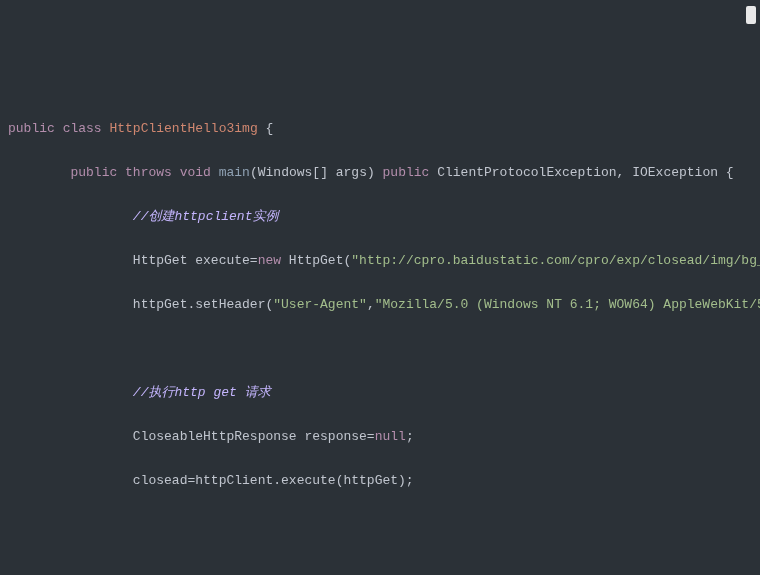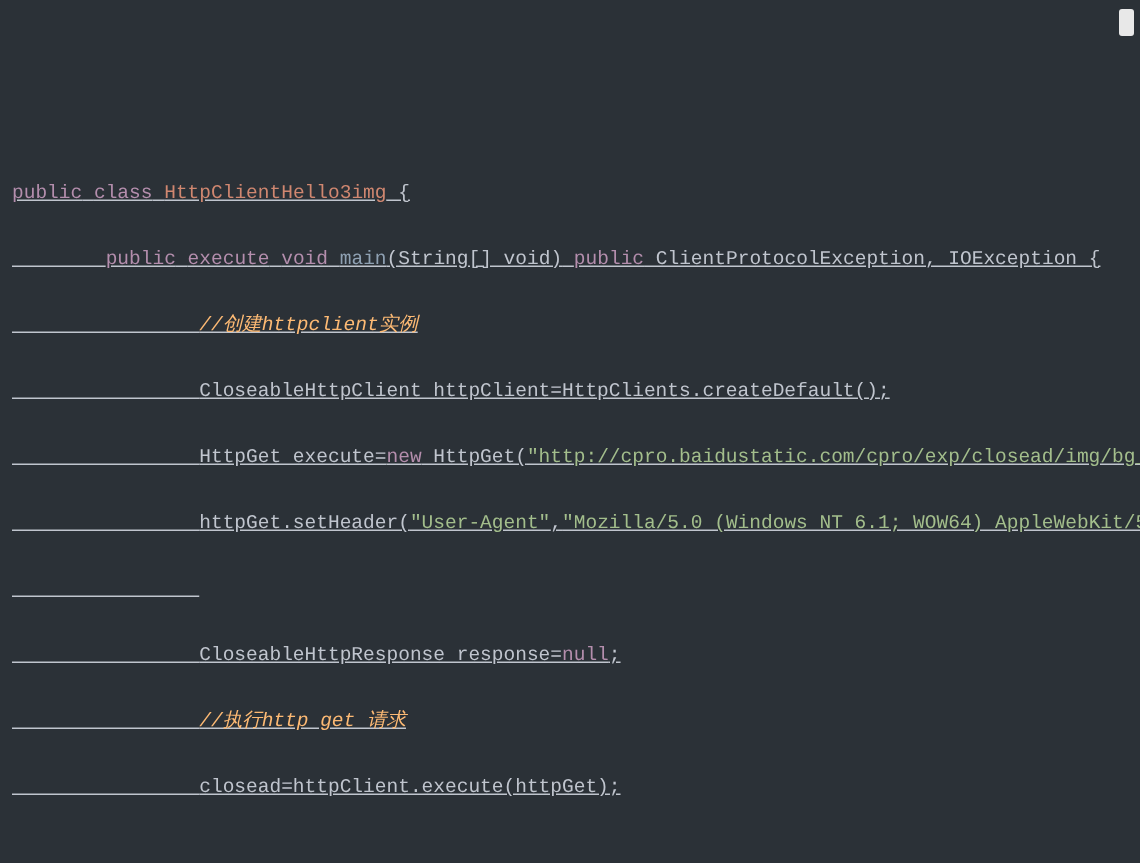--- a/index.html
+++ b/index.html
@@ -11,48 +11,47 @@
     color: #c0c5ce;
     width: 760px;
     height: 575px;
     overflow: hidden;
     padding: 8px 0 0 8px;
     white-space: pre;
   }
   .kw1 { color: #b48ead; }    
   .kw2 { color: #8fa1b3; }
   .str { color: #a3be8c; }
-  .cmt { color: #fdba74; font-style: italic; }
+  .cmt { color: #c4b5fd; font-style: italic; }
   .name { color: #d08770; }
-  .code-line { display: block; text-decoration: underline; }
+  .code-line { display: block; }
   .scroll-thumb {
     position: fixed;
     top: 6px;
     right: 4px;
     width: 10px;
     height: 18px;
     background: #e8e8e8;
     border-radius: 2px;
   }
 </style>
 </head>
 <body>
 
 
 
 <div>
 <span class="code-line"><span class="kw1">public</span> <span class="kw1">class</span> <span class="name">HttpClientHello3img</span><span> {</span></span>
-<span class="code-line"><span>        </span><span class="kw1">public</span> <span class="kw1">execute</span> <span class="kw1">void</span> <span class="kw2">main</span><span>(String[] void)</span> <span class="kw1">public</span><span> ClientProtocolException, IOException {</span></span>
+<span class="code-line"><span>        </span><span class="kw1">public</span> <span class="kw1">throws</span> <span class="kw1">void</span> <span class="kw2">main</span><span>(Windows[] args)</span> <span class="kw1">public</span><span> ClientProtocolException, IOException {</span></span>
 <span class="code-line"><span>                </span><span class="cmt">//创建httpclient实例</span></span>
-<span class="code-line"><span>                </span><span>CloseableHttpClient httpClient=HttpClients.createDefault();</span></span>
 <span class="code-line"><span>                </span><span>HttpGet execute=</span><span class="kw1">new</span><span> HttpGet(</span><span class="str">"http://cpro.baidustatic.com/cpro/exp/closead/img/bg_r</span></span>
 <span class="code-line"><span>                </span><span>httpGet.setHeader(</span><span class="str">"User-Agent"</span><span>,</span><span class="str">"Mozilla/5.0 (Windows NT 6.1; WOW64) AppleWebKit/537</span></span>
 <span class="code-line"><span>                </span></span>
+<span class="code-line"><span>                </span><span class="cmt">//执行http get 请求</span></span>
 <span class="code-line"><span>                </span><span>CloseableHttpResponse response=</span><span class="kw1">null</span><span>;</span></span>
-<span class="code-line"><span>                </span><span class="cmt">//执行http get 请求</span></span>
 <span class="code-line"><span>                </span><span>closead=httpClient.execute(httpGet);</span></span>
 
 
 
 
 
 
 
 
 

